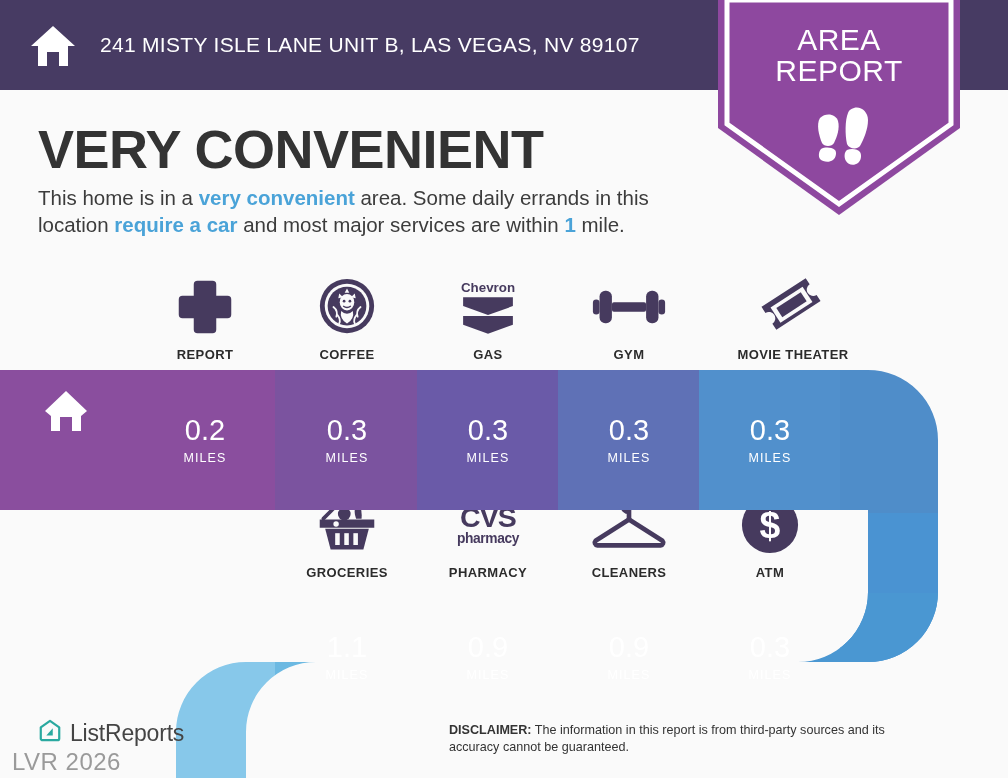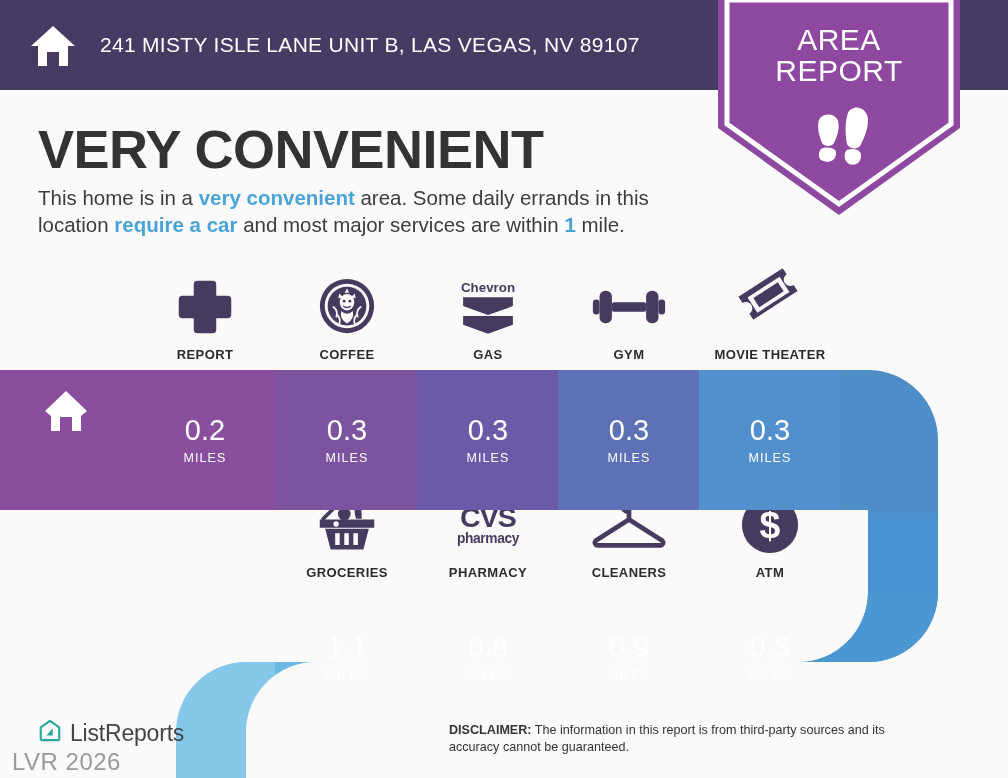--- a/index.html
+++ b/index.html
@@ -205,21 +205,21 @@
           <rect x="2" y="17" width="7" height="16" rx="3.5" fill="#463a5e"></rect>
           <rect x="9" y="8" width="13" height="34" rx="6" fill="#463a5e"></rect>
           <rect x="22" y="20" width="36" height="10" rx="2" fill="#463a5e"></rect>
           <rect x="58" y="8" width="13" height="34" rx="6" fill="#463a5e"></rect>
           <rect x="71" y="17" width="7" height="16" rx="3.5" fill="#463a5e"></rect>
         </svg>
       </span>
       <span class="icon-label">GYM</span>
     </div>
 
-    <div class="icon-cell" style="left:695px;justify-content:space-between;">
+    <div class="icon-cell" style="left:718px;">
       <span class="icon-art">
         <svg viewBox="0 0 70 66" width="64" height="60" aria-hidden="true">
           <g transform="rotate(-33 35 33)">
             <path d="M6 14 h58 v8 a7 7 0 0 0 0 14 v8 H6 v-8 a7 7 0 0 0 0 -14 Z" fill="#463a5e"></path>
             <path d="M14 20 h42 v20 H14 Z" fill="#fafafa"></path>
             <path d="M19 24 h32 v12 H19 Z" fill="#463a5e"></path>
           </g>
         </svg>
       </span>
       <span class="icon-label">MOVIE THEATER</span>

